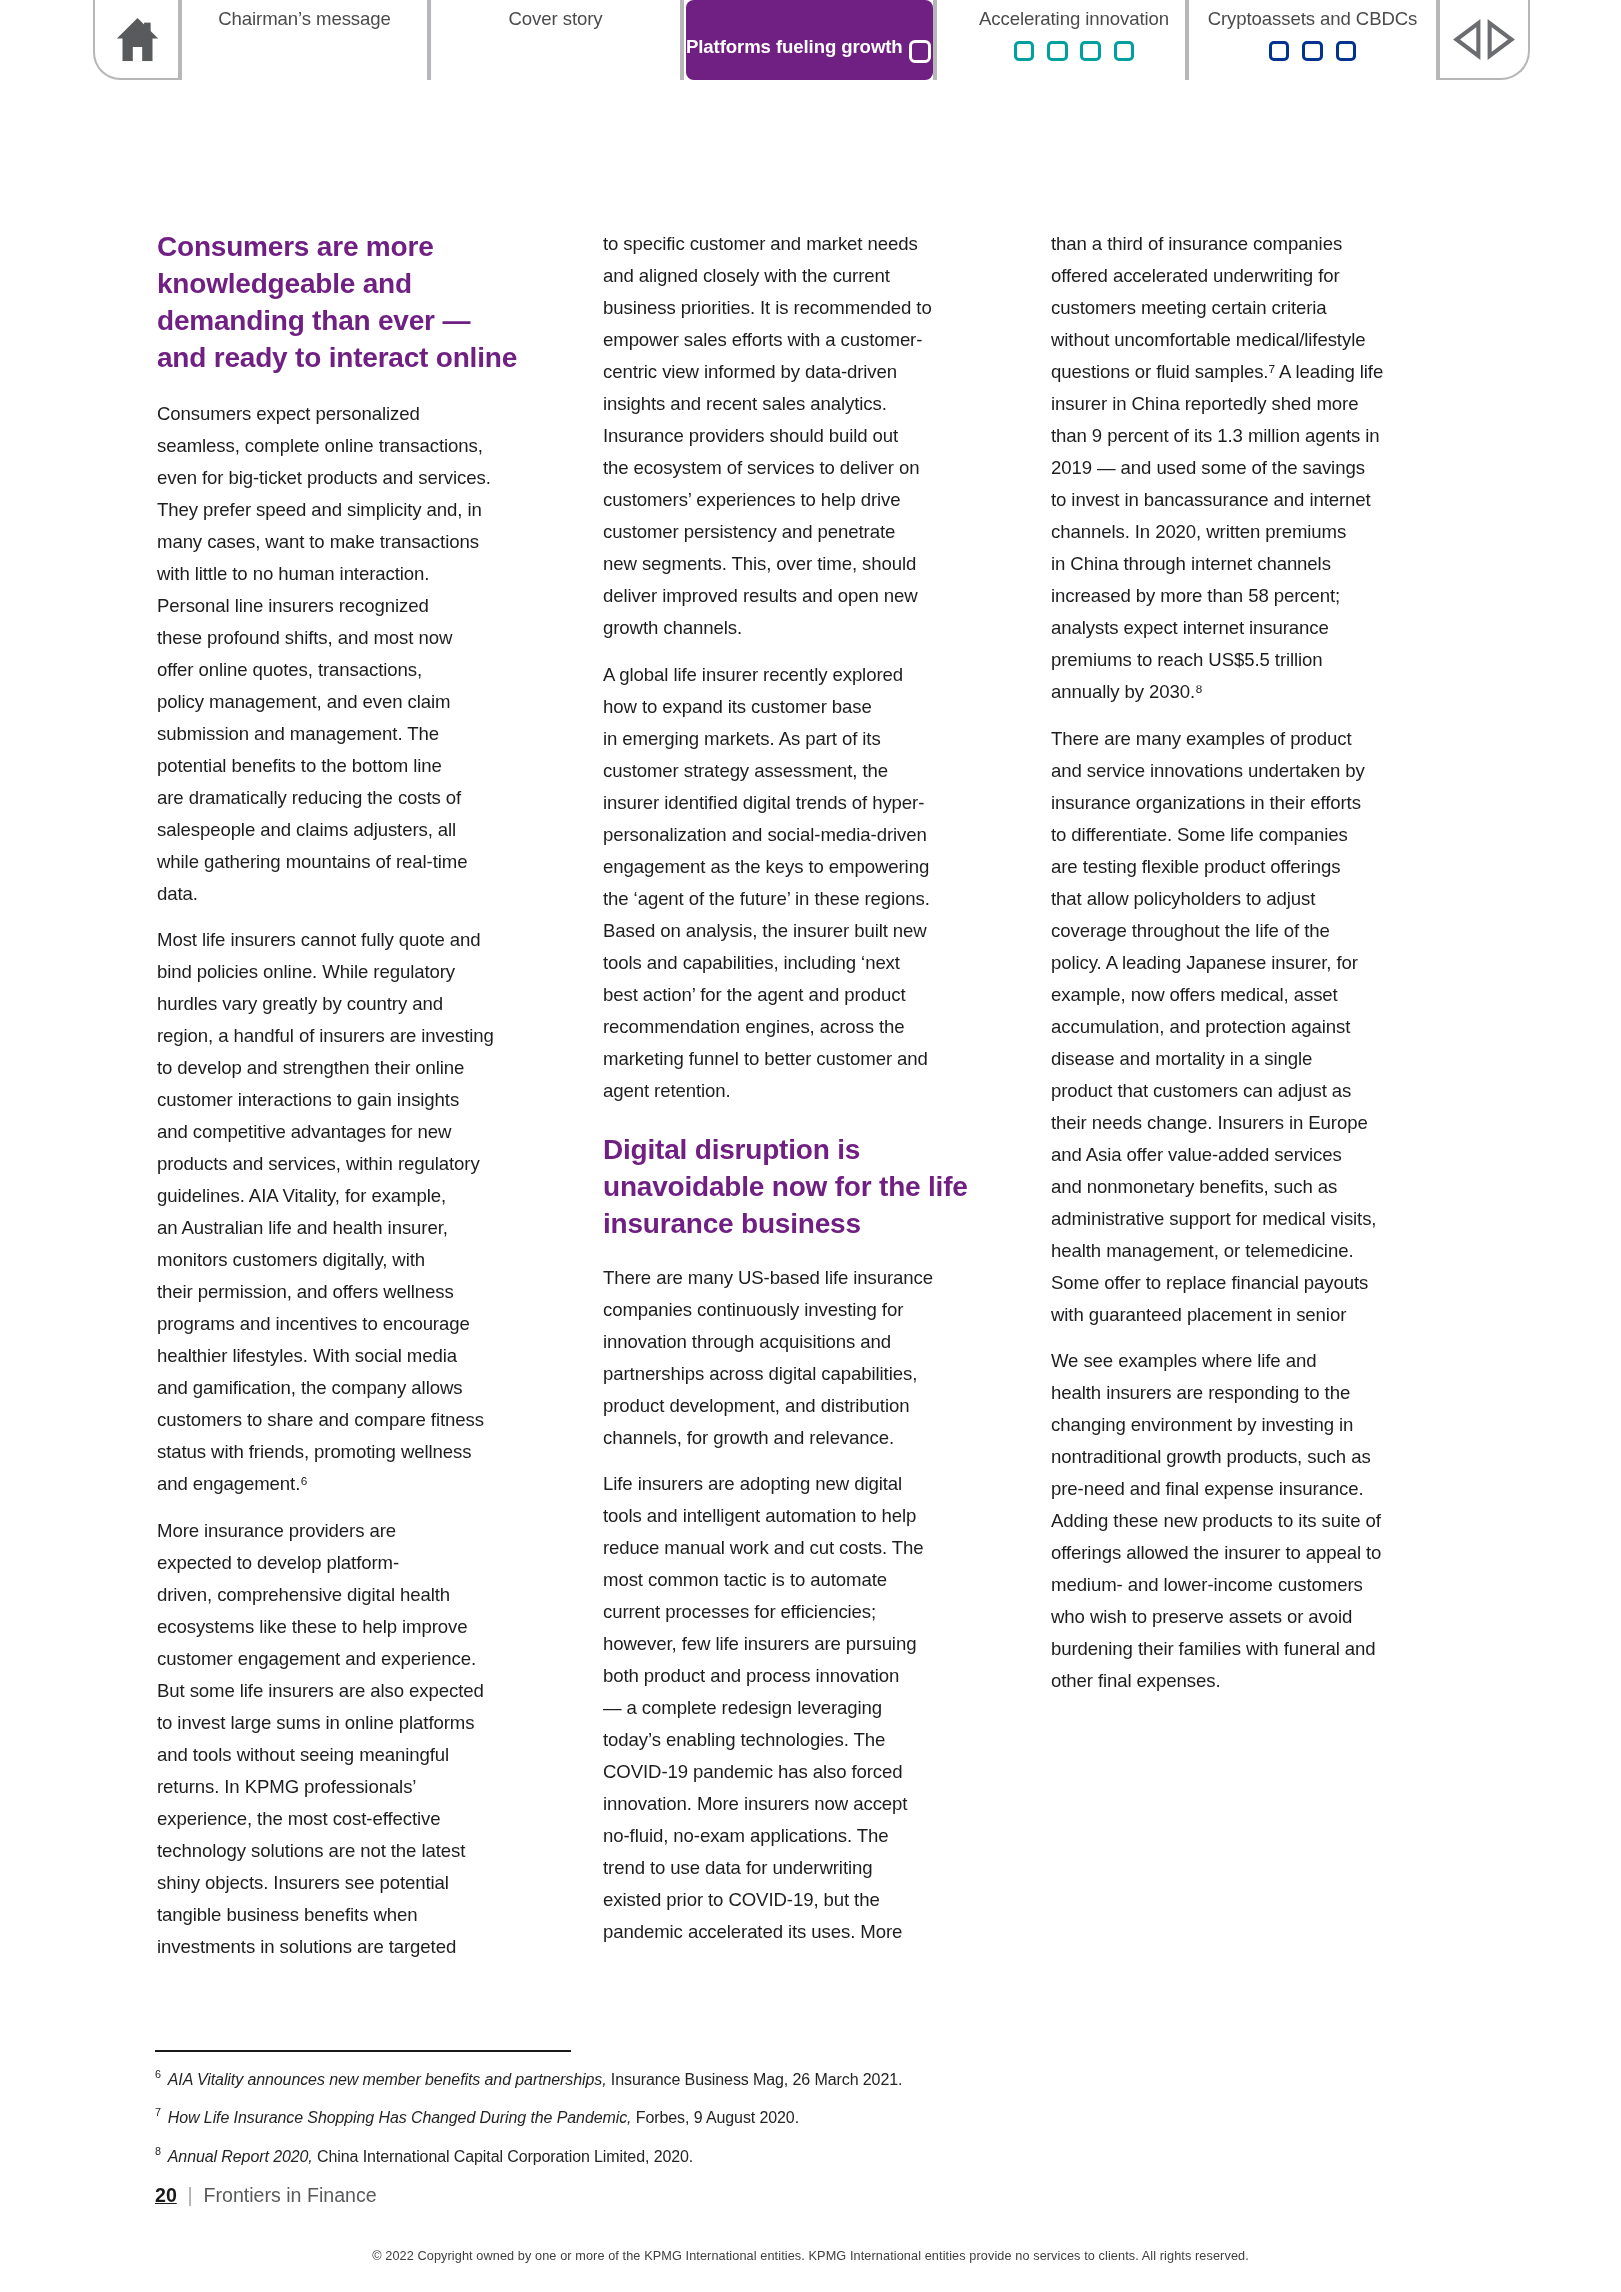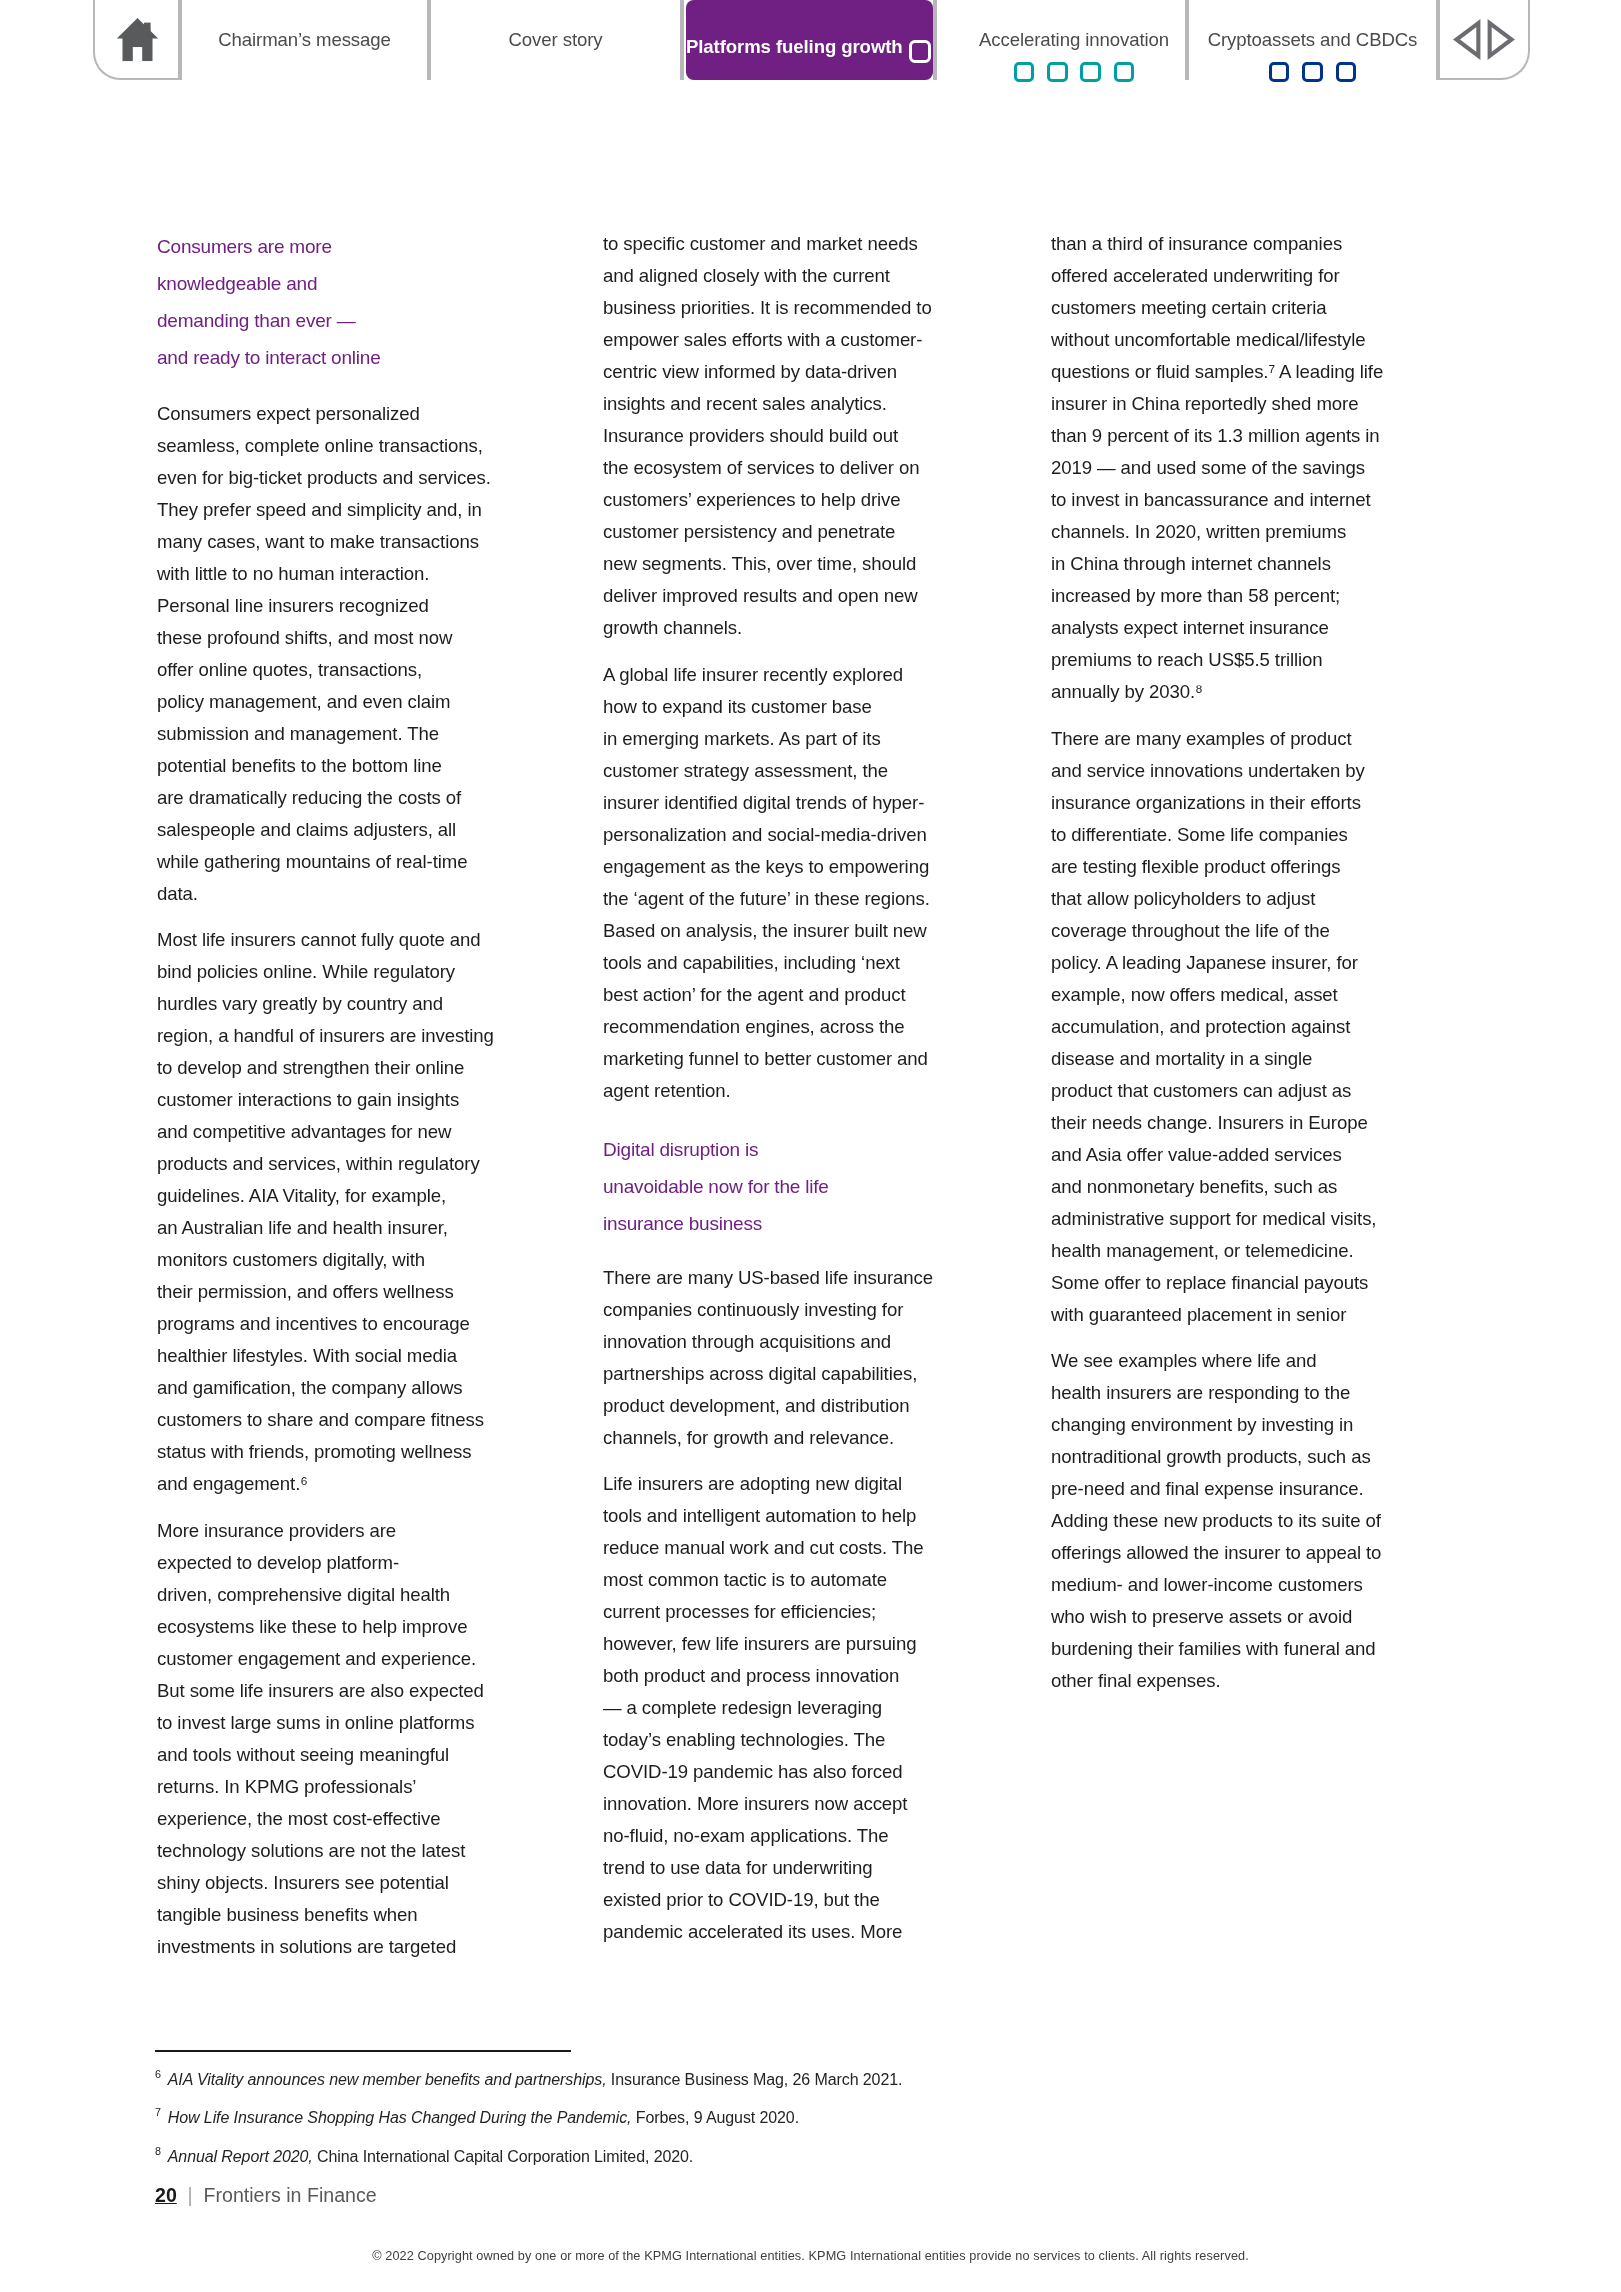--- a/index.html
+++ b/index.html
@@ -5,41 +5,41 @@
   html,body{margin:0;padding:0;background:#ffffff;}
   .page{position:relative;width:1621px;height:2293px;background:#ffffff;overflow:hidden;
         font-family:"Liberation Sans","DejaVu Sans",sans-serif;color:#1d1d1f;}
 
   
   .nav{position:absolute;top:0;left:0;width:1621px;height:84px;}
   .vsep{position:absolute;top:0;width:3.9px;height:80px;background:#b7b7b9;}
   .tab{position:absolute;top:0;height:80px;box-sizing:border-box;}
   .home-tab{left:93px;width:86px;border-left:2.9px solid #b7b7b9;border-bottom:2.9px solid #b7b7b9;
             border-bottom-left-radius:27.4px;display:flex;align-items:center;justify-content:center;}
-  .text-tab{display:flex;flex-direction:column;align-items:center;padding-top:29px;}
+  .text-tab{display:flex;flex-direction:column;align-items:center;padding-top:8px;}
   .tab-label{font-size:18.6px;color:#4b4b4d;letter-spacing:-0.1px;white-space:nowrap;}
   .purple-tab{left:686px;width:247px;background:#702082;border-radius:7.8px;display:flex;
               flex-direction:row;align-items:center;padding-top:14.7px;}
   .purple-tab .tab-label{color:#ffffff;font-weight:bold;}
   .sq-row{display:flex;margin-top:8.8px;}
   .sq{display:inline-block;box-sizing:border-box;border-radius:5.9px;}
   .sq.white{width:22.5px;height:22.5px;border:3.9px solid #ffffff;margin:0 5.9px;}
   .sq.white.filled{background:#ffffff;}
   .sq.teal{width:20.6px;height:20.6px;border:3.9px solid #00a0a0;border-radius:4.9px;margin:0 6.4px;margin-top:2px;}
   .sq.navy{width:20.6px;height:20.6px;border:3.9px solid #00338d;border-radius:4.9px;margin:0 6.4px;margin-top:2px;}
   .pager-tab{left:1440px;width:90px;border-right:2.9px solid #b7b7b9;border-bottom:2.9px solid #b7b7b9;
              border-bottom-right-radius:29px;display:flex;align-items:center;justify-content:center;gap:4.9px;}
   .pager-tab svg{display:block;}
 
   
   .col{position:absolute;top:228px;}
   .col-1{left:157px;width:431px;}
   .col-2{left:603px;width:431px;}
   .col-3{left:1051px;width:431px;}
-  .col h1,.col h2{font-size:19px;line-height:37px;font-weight:normal;color:#702082;
+  .col h1,.col h2{font-size:28px;line-height:37px;font-weight:bold;color:#702082;
                   margin:0 0 21.6px 0;white-space:pre-line;letter-spacing:-0.2px;}
   .col h2{margin-top:24.5px;margin-bottom:19.6px;}
   .col p{font-size:18.6px;line-height:32px;margin:0 0 14.7px 0;white-space:pre-line;
          letter-spacing:-0.1px;color:#1d1d1f;}
 
   
   .fn-rule{position:absolute;left:155px;top:2050px;width:416px;height:2px;background:#1a1a1a;}
   .footnotes{position:absolute;left:155px;top:2064px;}
   .fn{font-size:16px;line-height:21.6px;margin-bottom:11.8px;color:#242424;letter-spacing:-0.1px;}
   .fn-num{font-size:10.8px;vertical-align:6.9px;margin-right:6.9px;}

